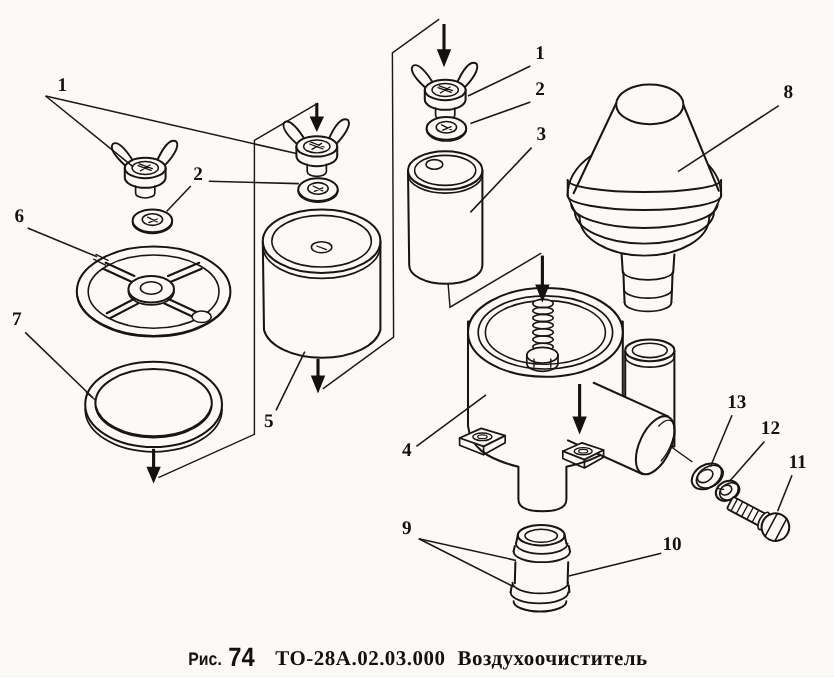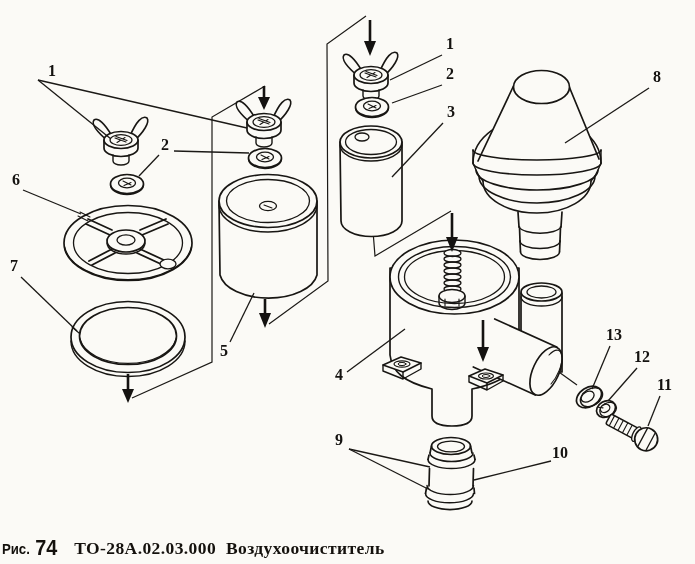--- a/index.html
+++ b/index.html
@@ -10,21 +10,21 @@
   .p{fill:#fbfaf6;stroke:#181613;stroke-width:1.7;stroke-linejoin:round;stroke-linecap:round;}
   .s{fill:none;stroke:#181613;stroke-width:1.7;stroke-linejoin:round;stroke-linecap:round;}
   .t{fill:none;stroke:#181613;stroke-width:1.1;stroke-linecap:round;}
   .fw{fill:#fbfaf6;stroke:none;}
   .leader{stroke:#1b1916;stroke-width:1.3;}
   .guide{fill:none;stroke:#1b1916;stroke-width:1.2;}
   .arrow-shaft{stroke:#141210;stroke-width:2.6;}
   .arrow-head{fill:#141210;stroke:none;}
   .callout{font-family:"Liberation Serif",serif;font-weight:700;font-size:16px;fill:#141210;}
   
-  .caption{position:absolute;left:0;right:0;bottom:3px;text-align:left;color:#14110d;
+  .caption{position:absolute;left:0;right:0;bottom:3px;text-align:center;color:#14110d;
            white-space:nowrap;}
   .cap-prefix{font-family:"Liberation Sans",sans-serif;font-weight:700;font-size:15px;
               display:inline-block;transform:scaleX(.88);}
   .cap-num{font-family:"Liberation Sans",sans-serif;font-weight:700;font-size:22px;
            display:inline-block;transform:scaleX(.9);margin-left:2px;vertical-align:-1px;}
   .cap-code{font-family:"Liberation Serif",serif;font-weight:700;font-size:17.5px;margin-left:16px;letter-spacing:.4px;}
   .cap-title{font-family:"Liberation Serif",serif;font-weight:700;font-size:17.5px;margin-left:10px;letter-spacing:.4px;}
 </style>
 </head>
 <body>

